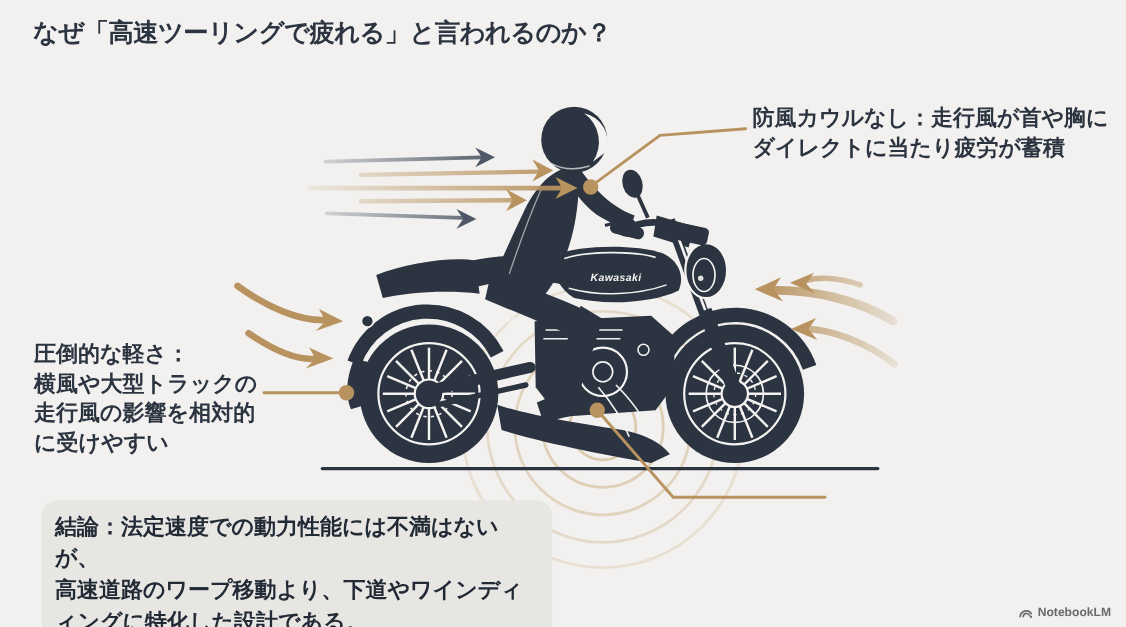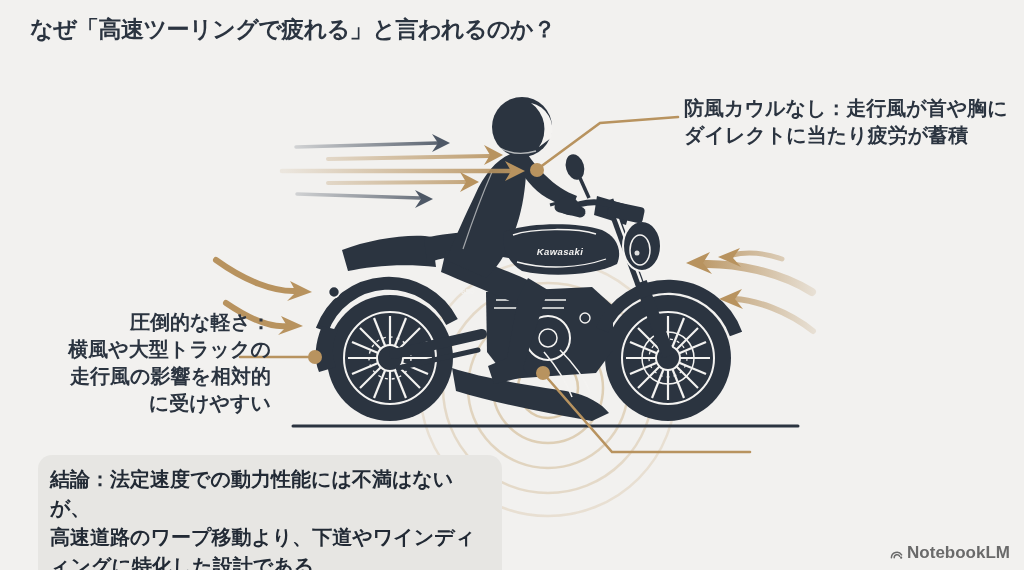--- a/index.html
+++ b/index.html
@@ -5,27 +5,27 @@
   :root{
     --background:#f2f1ef; --ink:#2b3440; --tan:#b8935f; --tan-soft:#c8a977;
     --gray-arrow:#4e5866; --box-bg:#e7e6e3; --footer-gray:#6a6a6a; --white-detail:#f4f3f1;
   }
   html,body{margin:0;padding:0;}
   body{font-family:"Liberation Sans","DejaVu Sans",sans-serif;background:#ddd;}
   .page{position:relative;width:1024px;height:570px;background:var(--background);overflow:hidden;}
   .title{position:absolute;left:30px;top:14px;font-size:23px;font-weight:700;color:var(--ink);letter-spacing:-0.5px;}
   .annot{position:absolute;color:var(--ink);font-size:20px;line-height:27px;font-weight:600;white-space:pre-line;}
   .annot.windblast{left:684px;top:95px;width:345px;}
-  .annot.lightweight{left:31px;top:309px;width:240px;text-align:right;}
+  .annot.lightweight{left:31px;top:309px;width:240px;}
   .annot.vibration{left:756px;top:418px;width:265px;}
   .conclusion{position:absolute;left:38px;top:455px;width:464px;box-sizing:border-box;
     background:var(--box-bg);border-radius:14px;padding:10px 12px;color:#222a35;
     font-size:20px;line-height:29px;font-weight:600;white-space:pre-line;}
   .footer{position:absolute;right:14px;bottom:7px;display:flex;align-items:center;gap:4px;
-    color:var(--footer-gray);font-size:17px;font-weight:600;}
+    color:var(--footer-gray);font-size:11px;font-weight:600;}
   .stage{position:absolute;left:0;top:0;}
   
   .ink-f{fill:var(--ink);} .ink-s{stroke:var(--ink);fill:none;}
   .wd-s{stroke:var(--white-detail);fill:none;} .wd-f{fill:var(--white-detail);}
   .tan-f{fill:var(--tan);} .tan-s{stroke:var(--tan);fill:none;}
   .vib{stroke:var(--tan-soft);fill:none;} .gray-f{fill:var(--gray-arrow);}
 </style>
 </head>
 <body>
 

